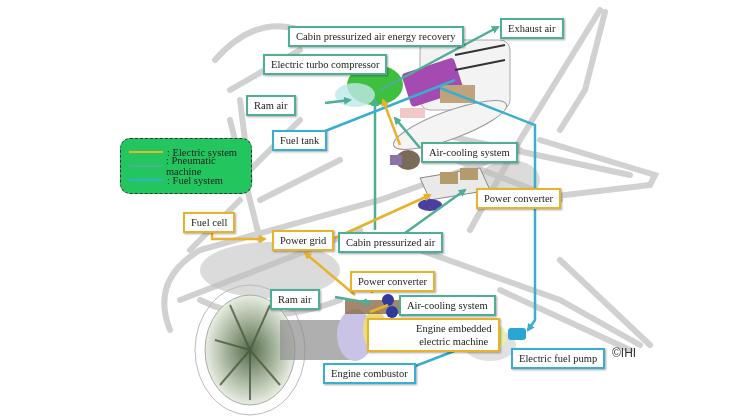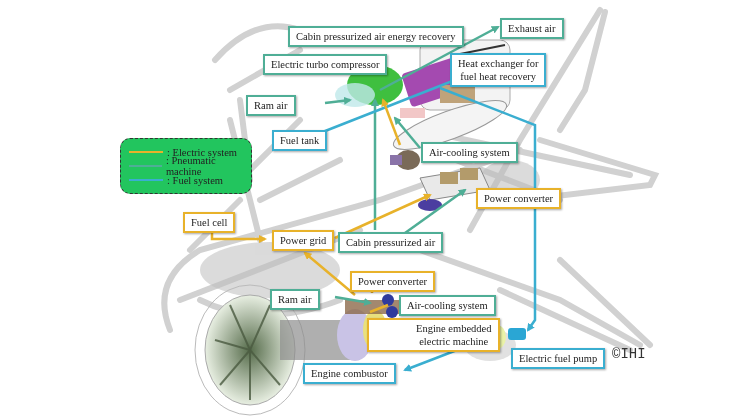--- a/index.html
+++ b/index.html
@@ -12,21 +12,21 @@
   }
   .lbl.pn { border:2.5px solid #4fae96; }
   .lbl.fu { border:2.5px solid #3aaed0; }
   .lbl.el { border:2.5px solid #e8b22a; }
   .legend {
     position:absolute; left:120px; top:138px; width:132px; height:56px; box-sizing:border-box;
     border:1.5px dashed #333; border-radius:10px; background:#22c55e;
   }
   .legend-row { position:absolute; left:8px; height:14px; font-size:10.5px; color:#222; display:flex; align-items:center; }
   .legend-row .sw { width:34px; height:2.5px; margin-right:4px; }
-  .copyright { position:absolute; left:612px; top:346px; font-family:Liberation Mono, monospace; font-size:14px; color:#333; }
+  .copyright { position:absolute; left:612px; top:346px; font-family:Liberation Sans, sans-serif; font-size:12px; color:#333; }
 </style>
 </head>
 <body>
 
 <div id="stage">
   <svg width="744" height="418" viewBox="0 0 744 418" style="position:absolute;left:0;top:0">
     <defs>
       <marker id="arrG" markerWidth="8" markerHeight="8" refX="6" refY="4" orient="auto" markerUnits="userSpaceOnUse">
           <path d="M0,0 L8,4 L0,8 Z" fill="#4fae96"></path>
         </marker>
@@ -152,35 +152,31 @@
     </div>
     <div class="legend-row" style="top:34px">
       <span class="sw" style="background:#3aaed0"></span>
       <span>: Fuel system</span>
     </div>
   </div>
 
   <div class="lbl pn" style="left:288px;top:26px;">Cabin pressurized air energy recovery</div>
   <div class="lbl pn" style="left:500px;top:18px;">Exhaust air</div>
   <div class="lbl pn" style="left:263px;top:54px;">Electric turbo compressor</div>
-  <div class="lbl fu" style="left:450px;top:53px;">
-    <div>Heat exchanger for</div>
-    <div>fuel heat recovery</div>
-  </div>
   <div class="lbl pn" style="left:246px;top:95px;">Ram air</div>
   <div class="lbl fu" style="left:272px;top:130px;">Fuel tank</div>
   <div class="lbl pn" style="left:421px;top:142px;">Air-cooling system</div>
   <div class="lbl el" style="left:476px;top:188px;">Power converter</div>
   <div class="lbl el" style="left:183px;top:212px;">Fuel cell</div>
   <div class="lbl el" style="left:272px;top:230px;">Power grid</div>
   <div class="lbl pn" style="left:338px;top:232px;">Cabin pressurized air</div>
   <div class="lbl el" style="left:350px;top:271px;">Power converter</div>
   <div class="lbl pn" style="left:270px;top:289px;">Ram air</div>
   <div class="lbl pn" style="left:399px;top:295px;">Air-cooling system</div>
   <div class="lbl el" style="left:367px;top:318px;padding-left:47px;">
     <div>Engine embedded</div>
     <div>electric machine</div>
   </div>
   <div class="lbl fu" style="left:511px;top:348px;">Electric fuel pump</div>
-  <div class="lbl fu" style="left:303px;top:363px;">Engine combustor</div>
+  <div class="lbl fu" style="left:323px;top:363px;">Engine combustor</div>
 
   <div class="copyright">©IHI</div>
 </div>
 
 </body></html>

